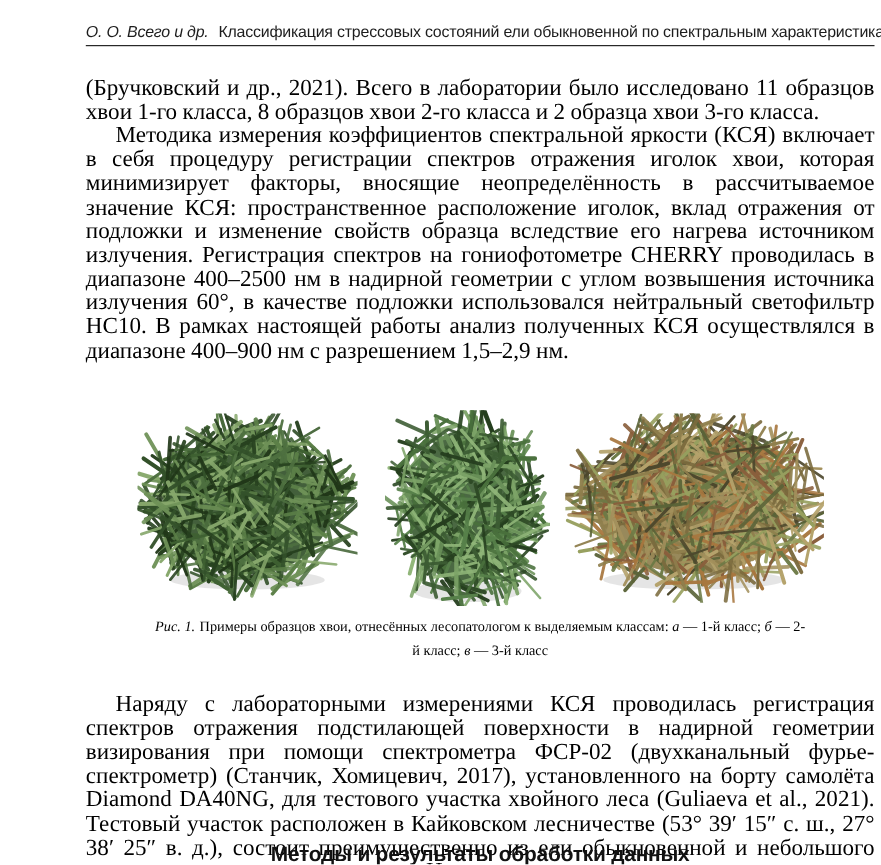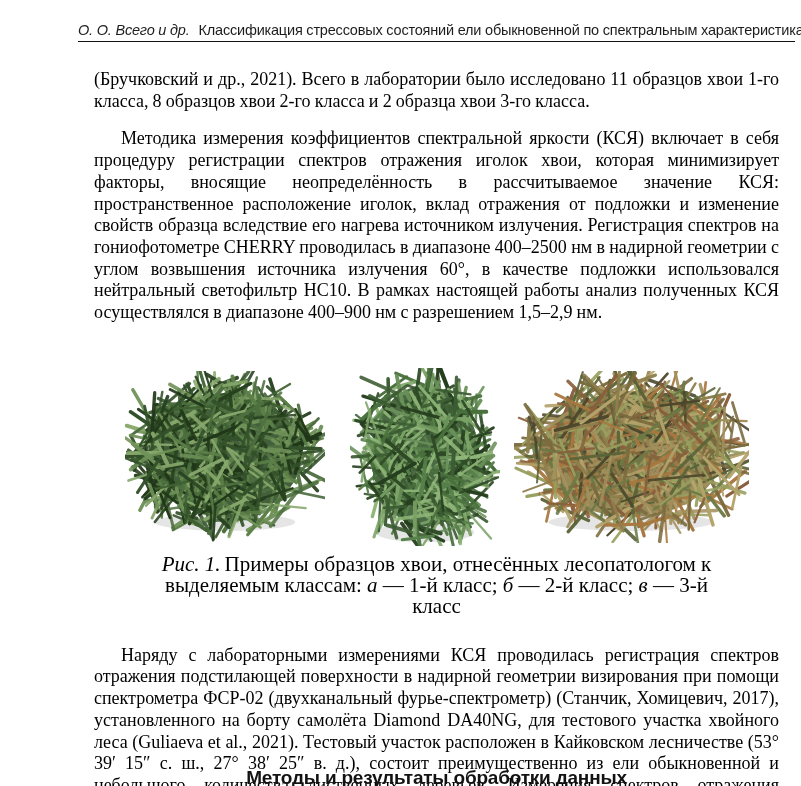--- a/index.html
+++ b/index.html
@@ -10,34 +10,34 @@
   }
   .content{margin-left:78px;width:717px;}
   .running-head{
     padding-top:22px;text-align:right;
     font-family:"Liberation Sans", sans-serif;
     font-size:14.5px;color:#1d1d1d;letter-spacing:-0.2px;white-space:nowrap;
   }
   .rh-authors{font-style:italic;margin-right:9px;}
   .head-rule{border-bottom:1.6px solid #111;margin-top:3px;}
   p.body{
-    font-size:18px;line-height:21.7px;text-align:justify;margin:16px;
+    font-size:21px;line-height:21.7px;text-align:justify;margin:0;
     hyphens:auto;-webkit-hyphens:auto;word-spacing:-0.3px;
   }
   p.first{margin-top:27px;}
   p.indent{text-indent:27px;}
   p.after-fig{margin-top:28px;}
   figure.fig{margin:44px 0 0 0;padding:0;}
   .samples{display:flex;justify-content:center;align-items:center;}
   .samples svg{display:block;flex:0 0 auto;}
   .samples svg:nth-child(2){margin-left:25px;}
   .samples svg:nth-child(3){margin-left:14px;}
   figcaption.caption{
     margin:8px auto 0 auto;max-width:592px;text-align:center;
-    font-size:21px;line-height:21px;
+    font-size:13px;line-height:21px;
   }
   .cap-label{font-style:italic;margin-right:4px;}
   .cap-letter{font-style:italic;}
   .section-heading{
     position:absolute;top:767px;left:78px;width:717px;margin:0;
     text-align:center;font-family:"Liberation Sans", sans-serif;
     font-weight:700;font-size:19px;color:#121212;letter-spacing:-0.2px;
   }
 </style>
 </head>

